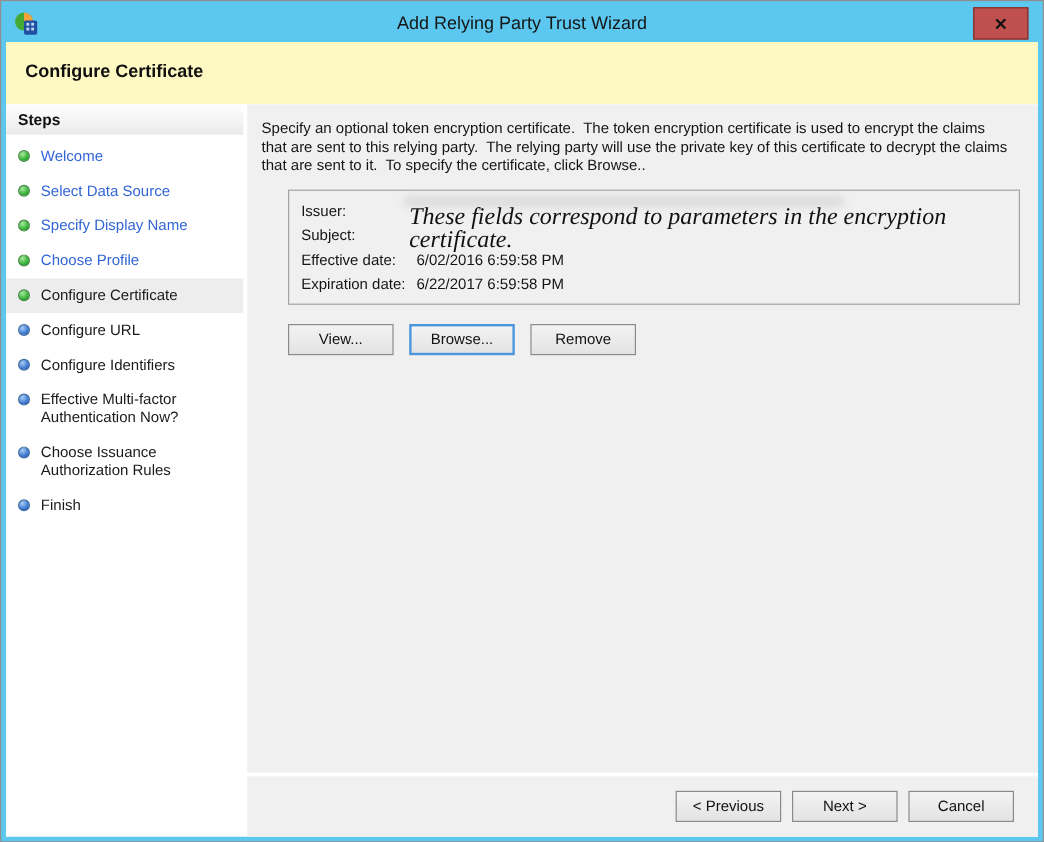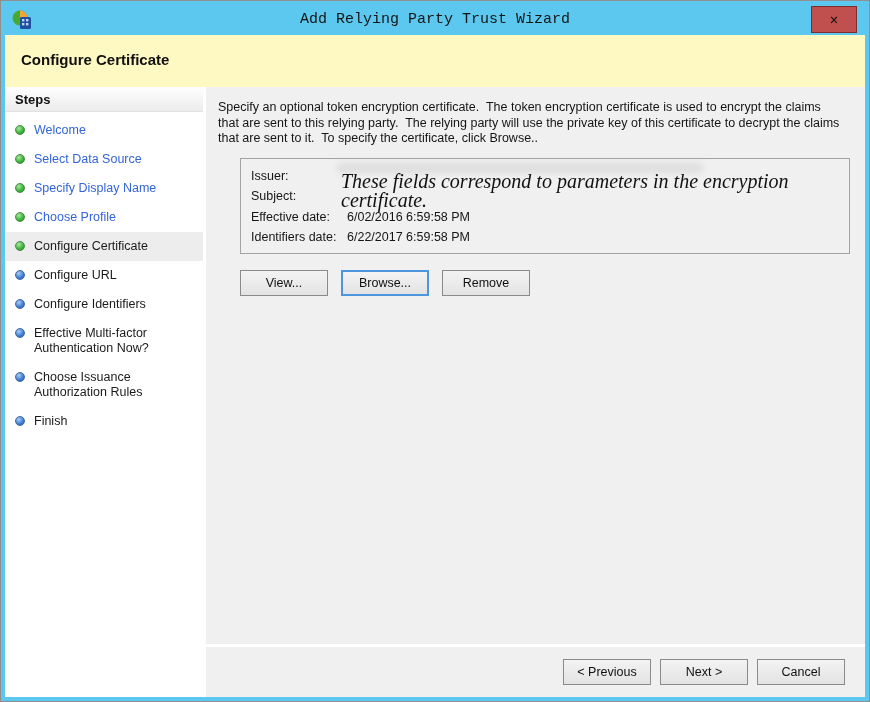--- a/index.html
+++ b/index.html
@@ -8,21 +8,21 @@
   .window {
     width:870px; height:702px;
     margin:0 auto;
     border:1px solid #8f8f8f;
     background:#5cc8ef;
     padding:4px;
     position:relative;
   }
 
   
-  .titlebar { height:30px; position:relative; background:#5cc8ef;font-family:Liberation Mono, monospace; }
+  .titlebar { height:30px; position:relative; background:#5cc8ef; }
   .titlebar-title {
     position:absolute; left:0; right:0; top:6px;
     text-align:center; font-size:15px; color:#151515;
   }
   .app-icon { position:absolute; left:6px; top:4px; width:22px; height:22px; }
   .close-btn {
     position:absolute; top:1px; right:8px;
     width:46px; height:27px;
     background:#c0504d;
     border:1px solid #7e2d2a;
@@ -200,21 +200,21 @@
             </div>
             <div class="cert-row">
               <span class="cert-label">Subject:</span>
               <span class="cert-value"></span>
             </div>
             <div class="cert-row">
               <span class="cert-label">Effective date:</span>
               <span class="cert-value">6/02/2016 6:59:58 PM</span>
             </div>
             <div class="cert-row">
-              <span class="cert-label">Identifiers date:</span>
+              <span class="cert-label">Expiration date:</span>
               <span class="cert-value">6/22/2017 6:59:58 PM</span>
             </div>
             <div class="annotation">These fields correspond to parameters in the encryption certificate.</div>
           </div>
 
           <div class="cert-actions">
             <button class="btn">View...</button>
             <button class="btn focused">Browse...</button>
             <button class="btn">Remove</button>
           </div>

